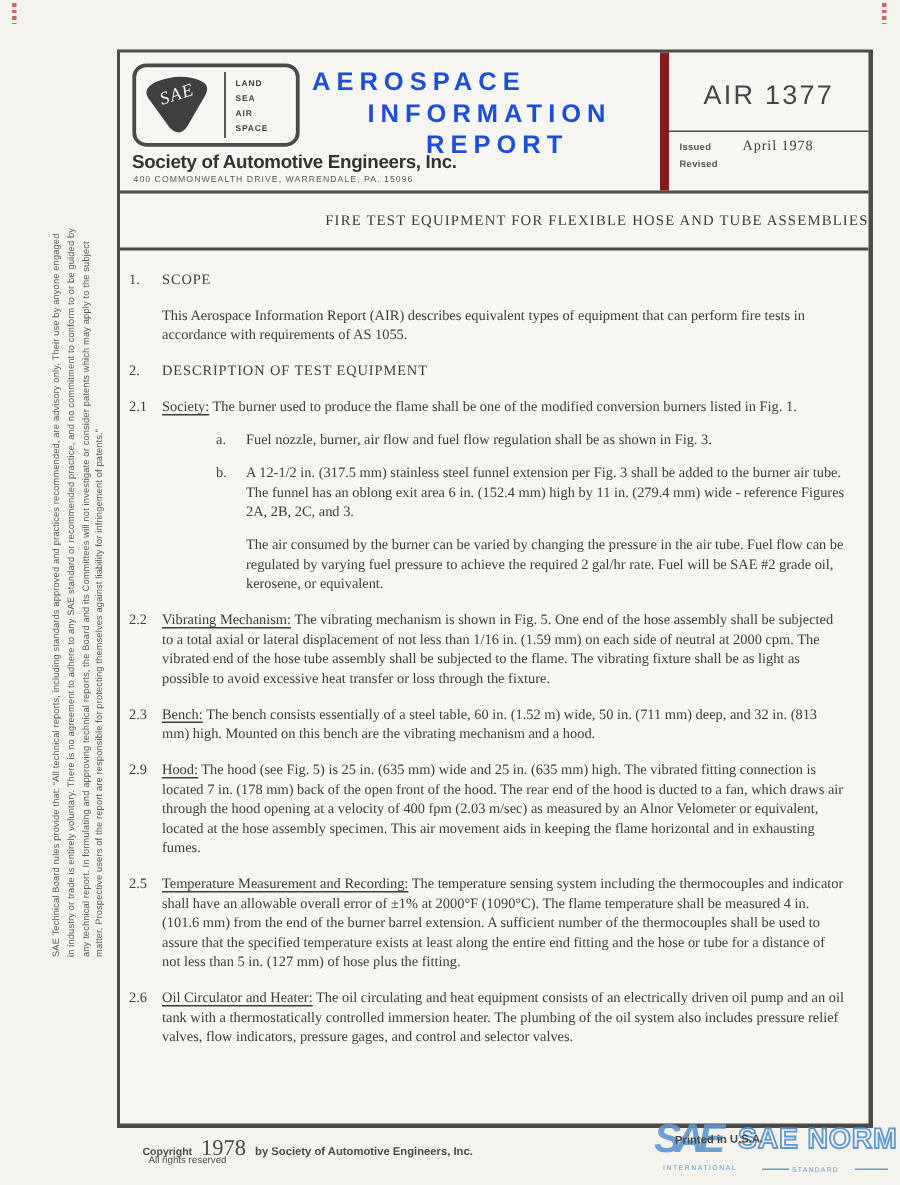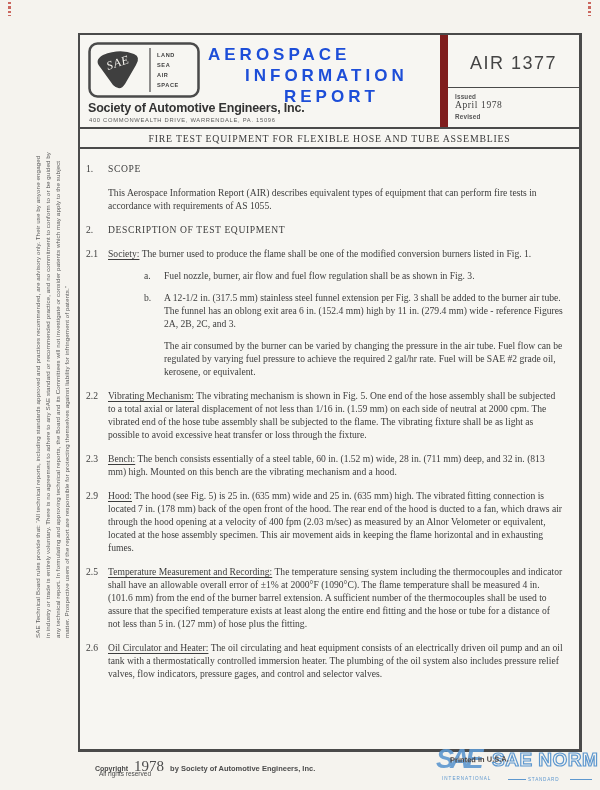--- a/index.html
+++ b/index.html
@@ -34,21 +34,21 @@
 
   
   .docbox{
     position:absolute;left:78px;top:33px;width:504px;height:719px;
     border:2px solid #4a4a4a;border-right-width:3px;border-bottom-width:3px;
     box-sizing:border-box;background:rgba(255,255,255,0.25);
   }
 
   .header{position:relative;height:92px;border-bottom:2px solid #4a4a4a;display:flex;}
   .header-left{position:relative;flex:1;}
-  .header-right{position:relative;width:139px;border-left:8px solid #7f1d1d;box-sizing:border-box;}
+  .header-right{position:relative;width:139px;border-left:6px solid #7f1d1d;box-sizing:border-box;}
 
   .sae-logo{position:absolute;left:8px;top:7px;}
   .publisher{
     position:absolute;left:8px;top:66px;
     font-family:"Liberation Sans", sans-serif;font-weight:bold;
     font-size:12.5px;letter-spacing:-0.2px;color:#333;white-space:nowrap;
   }
   .address{
     position:absolute;left:9px;top:82px;
     font-family:"Liberation Sans", sans-serif;
@@ -63,30 +63,30 @@
   .report-title .rt2{margin-left:37px;}
   .report-title .rt3{margin-left:76px;}
 
   .docnum{
     height:53px;box-sizing:border-box;border-bottom:1.5px solid #4a4a4a;
     font-family:"Liberation Sans", sans-serif;
     font-size:18px;letter-spacing:1.5px;color:#454545;
     display:flex;align-items:center;justify-content:center;padding-top:4px;
   }
   .issue-block{padding:5px 6px 0 7px;}
-  .issue-row{display:flex;align-items:baseline;margin-bottom:3px;flex-direction:column;}
+  .issue-row{display:flex;align-items:baseline;margin-bottom:3px;}
   .issue-label{
     font-family:"Liberation Sans", sans-serif;font-weight:bold;
     font-size:6.3px;color:#555;width:42px;letter-spacing:.2px;
   }
   .issue-value{font-size:9.5px;letter-spacing:.6px;color:#3d3d3d;}
 
   .titleband{
-    height:20px;border-bottom:2px solid #4a4a4a;box-sizing:border-box;
-    display:flex;align-items:center;justify-content:center;
+    height:38px;border-bottom:2px solid #4a4a4a;box-sizing:border-box;
+    display:flex;align-items:center;justify-content:flex-end;
     font-size:9.8px;letter-spacing:.8px;color:#3a3a3a;
   }
 
   .content{padding:13px 16px 0 6px;font-size:9.6px;line-height:13px;}
   .sec{position:relative;padding-left:22px;margin-bottom:11px;}
   .sec .num{position:absolute;left:0;top:0;}
   .sec .hd{letter-spacing:.6px;}
   .u{text-decoration:underline;text-underline-offset:1.5px;}
   .sub{position:relative;padding-left:56px;margin-top:9px;}
   .sub .mark{position:absolute;left:36px;top:0;}
@@ -227,21 +227,21 @@
 
       <div class="sec">
         <span class="num">2.2</span>
         <span class="u">Vibrating Mechanism:</span>
         <span>The vibrating mechanism is shown in Fig. 5. One end of the hose assembly shall be subjected to a total axial or lateral displacement of not less than 1/16 in. (1.59 mm) on each side of neutral at 2000 cpm. The vibrated end of the hose tube assembly shall be subjected to the flame. The vibrating fixture shall be as light as possible to avoid excessive heat transfer or loss through the fixture.</span>
       </div>
 
       <div class="sec">
         <span class="num">2.3</span>
         <span class="u">Bench:</span>
-        <span>The bench consists essentially of a steel table, 60 in. (1.52 m) wide, 28 in. (711 mm) deep, and 32 in. (813 mm) high. Mounted on this bench are the vibrating mechanism and a hood.</span>
+        <span>The bench consists essentially of a steel table, 60 in. (1.52 m) wide, 50 in. (711 mm) deep, and 32 in. (813 mm) high. Mounted on this bench are the vibrating mechanism and a hood.</span>
       </div>
 
       <div class="sec">
         <span class="num">2.9</span>
         <span class="u">Hood:</span>
         <span>The hood (see Fig. 5) is 25 in. (635 mm) wide and 25 in. (635 mm) high. The vibrated fitting connection is located 7 in. (178 mm) back of the open front of the hood. The rear end of the hood is ducted to a fan, which draws air through the hood opening at a velocity of 400 fpm (2.03 m/sec) as measured by an Alnor Velometer or equivalent, located at the hose assembly specimen. This air movement aids in keeping the flame horizontal and in exhausting fumes.</span>
       </div>
 
       <div class="sec">
         <span class="num">2.5</span>

